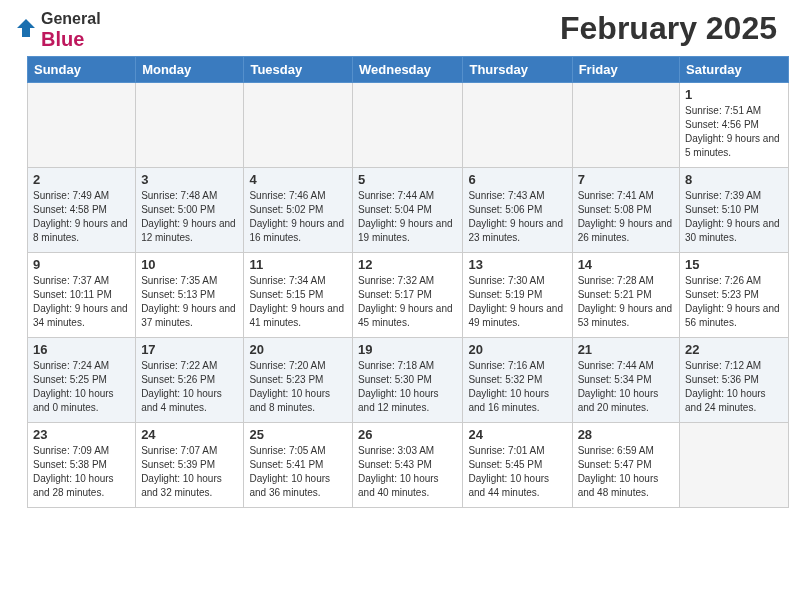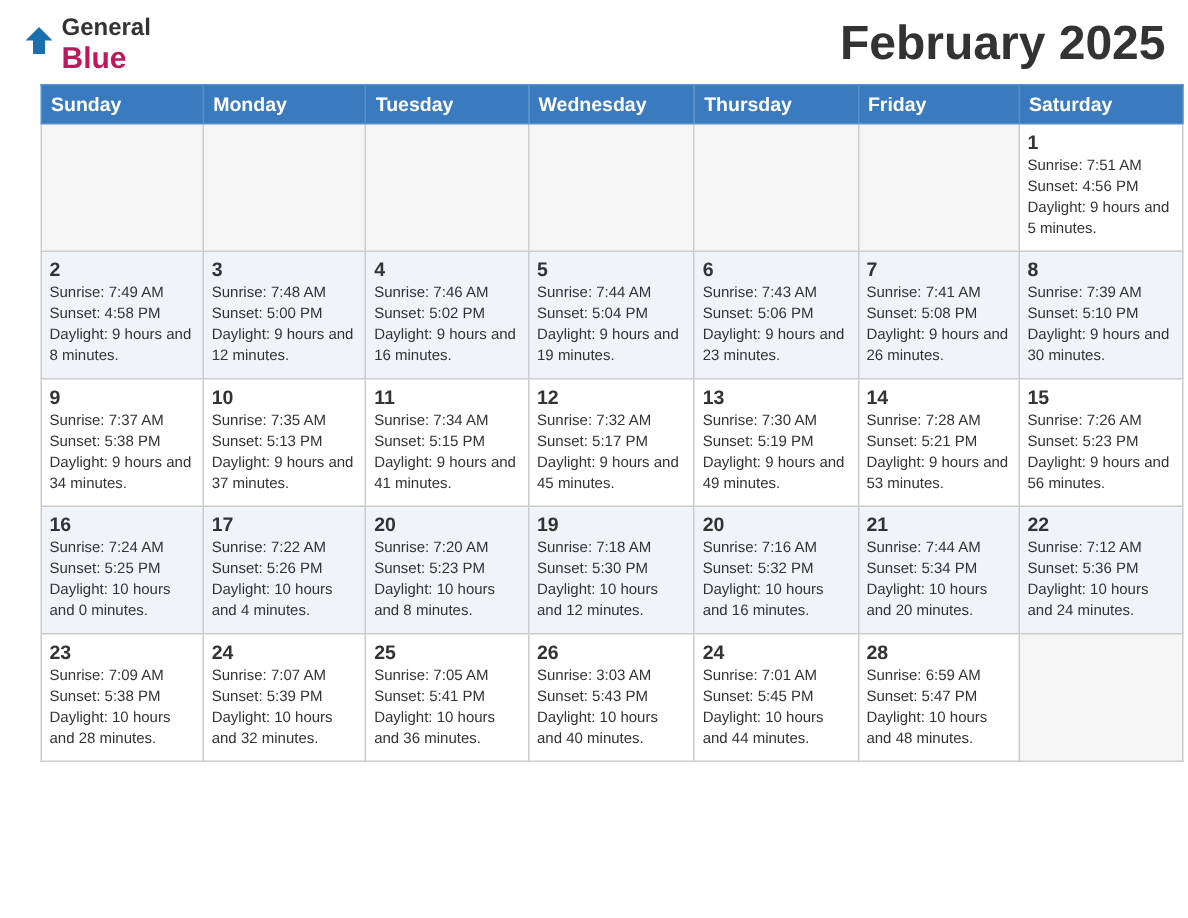--- a/index.html
+++ b/index.html
@@ -166,21 +166,21 @@
             <div class="day-number">8</div>
             <div class="day-info">Sunrise: 7:39 AM
 Sunset: 5:10 PM
 Daylight: 9 hours and 30 minutes.</div>
           </td>
         </tr>
         <tr>
           <td>
             <div class="day-number">9</div>
             <div class="day-info">Sunrise: 7:37 AM
-Sunset: 5:38 PM
+Sunset: 10:11 PM
 Daylight: 9 hours and 34 minutes.</div>
           </td>
           <td>
             <div class="day-number">10</div>
             <div class="day-info">Sunrise: 7:35 AM
 Sunset: 5:13 PM
 Daylight: 9 hours and 37 minutes.</div>
           </td>
           <td>
             <div class="day-number">11</div>

